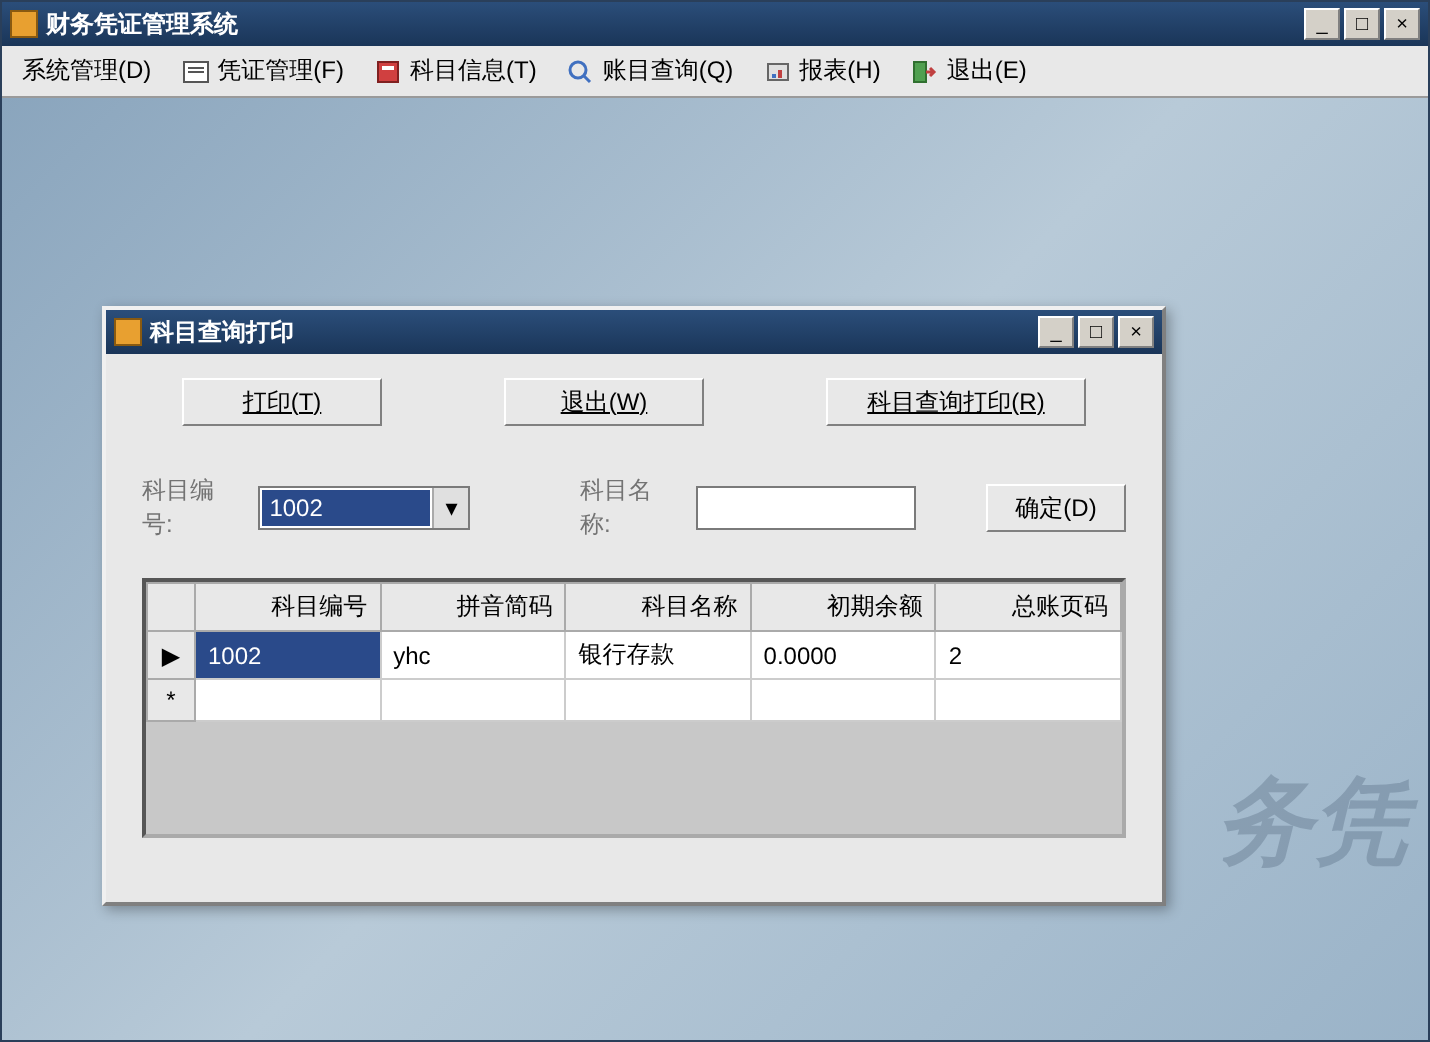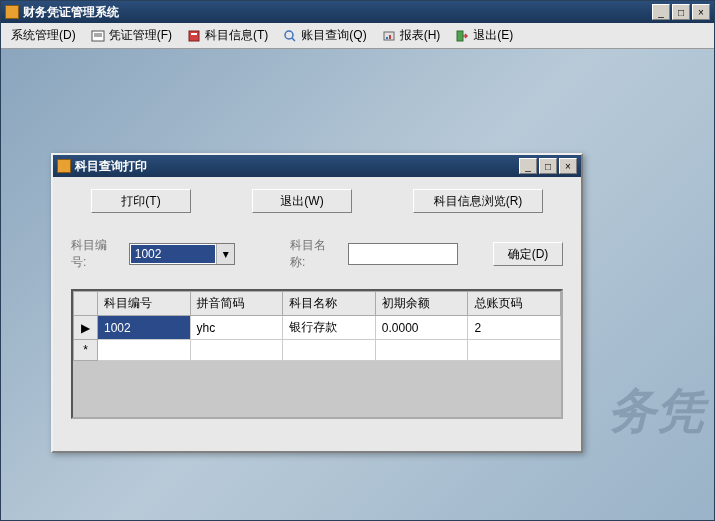--- a/index.html
+++ b/index.html
@@ -112,20 +112,21 @@
 }
 .dialog-body {
   padding: 12px 18px;
 }
 .btn-row {
   display: flex;
   gap: 60px;
   margin-bottom: 24px;
   padding: 0 20px;
   justify-content: space-between;
+  text-decoration: underline;
 }
 .win-button {
   min-width: 100px;
   height: 24px;
   background: #e8e8e8;
   border: 1px solid #808080;
   border-top-color: #fff;
   border-left-color: #fff;
   cursor: pointer;
   font-size: 12px;
@@ -182,21 +183,21 @@
 .grid {
   width: 100%;
   border-collapse: collapse;
   background: #fff;
   font-size: 12px;
 }
 .grid th {
   background: #e8e8e8;
   border: 1px solid #aaa;
   padding: 3px 6px;
-  text-align: left;
+  text-align: right;
   font-weight: normal;
   height: 20px;
 }
 .grid td {
   border: 1px solid #ccc;
   padding: 3px 6px;
   height: 20px;
 }
 .row-header {
   width: 24px;
@@ -295,21 +296,21 @@
           <div class="win-btn">_</div>
           <div class="win-btn">□</div>
           <div class="win-btn">×</div>
         </div>
       </div>
 
       <div class="dialog-body">
         <div class="btn-row">
           <button class="win-button">打印(T)</button>
           <button class="win-button">退出(W)</button>
-          <button class="win-button" style="min-width:130px">科目信息浏览(R)</button>
+          <button class="win-button" style="min-width:130px">科目查询打印(R)</button>
         </div>
 
         <div class="filter-row">
           <span class="label-blue">科目编号:</span>
           <div class="combo">
             <div class="combo-text">1002</div>
             <div class="combo-arrow">▾</div>
           </div>
           <span style="width:40px"></span>
           <span class="label-blue">科目名称:</span>

